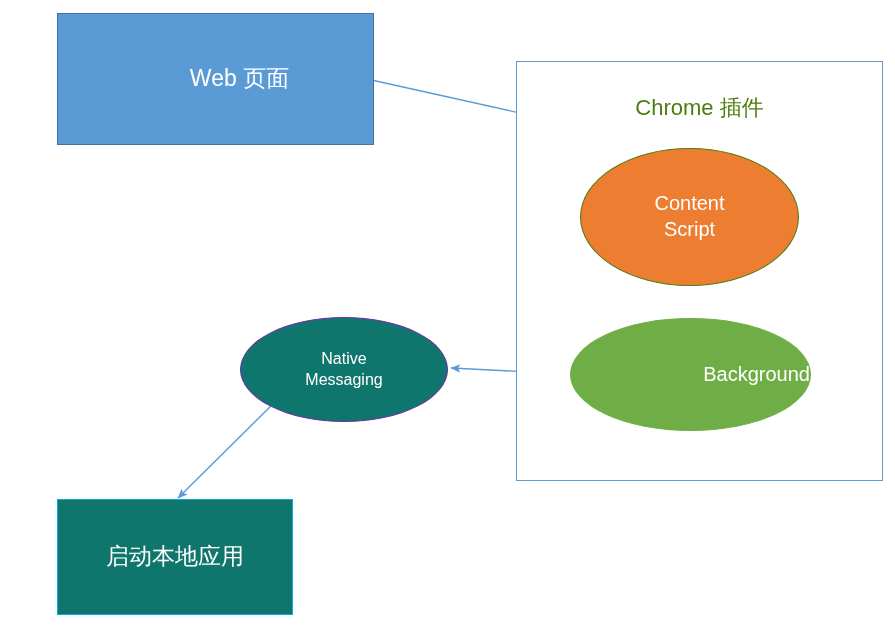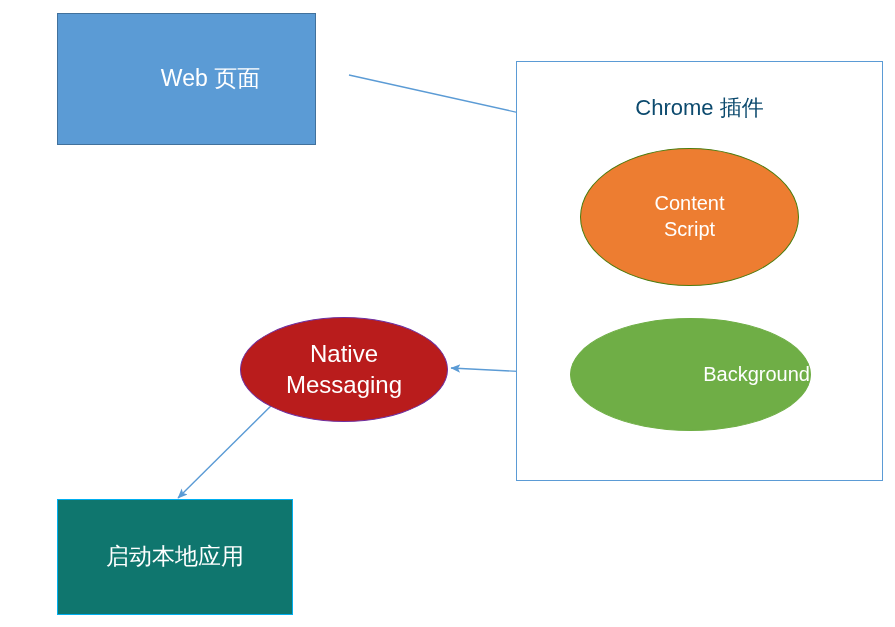--- a/index.html
+++ b/index.html
@@ -38,21 +38,21 @@
   }
   .node-label {
     display: block;
     white-space: pre-line;
   }
 
   
   #node-web-page {
     left: 57px;
     top: 13px;
-    width: 259px;
+    width: 317px;
     height: 132px;
     background: #5B9BD5;
     border: 1px solid #41719C;
     font-size: 23px;
     padding-left: 48px;
   }
 
   
   #node-local-app {
     left: 57px;
@@ -73,21 +73,21 @@
     background: #ffffff;
     border: 1px solid #5B9BD5;
     display: block;
   }
   #node-chrome-extension .container-title {
     position: absolute;
     left: 0;
     top: 32px;
     width: 100%;
     text-align: center;
-    color: #0c4a6e;
+    color: #4d7c0f;
     font-size: 22px;
   }
 
   
   #node-content-script {
     left: 580px;
     top: 148px;
     width: 219px;
     height: 138px;
     background: #ED7D31;
@@ -108,24 +108,24 @@
     font-size: 20px;
     justify-content: flex-end;
   }
 
   
   #node-native-messaging {
     left: 240px;
     top: 317px;
     width: 208px;
     height: 105px;
-    background: #b91c1c;
+    background: #0f766e;
     border: 1px solid #7030A0;
     border-radius: 50%;
-    font-size: 24px;
+    font-size: 16px;
   }
 </style>
 </head>
 <body>
 
 <div id="canvas">
 
   <svg id="edge-layer" viewBox="0 0 895 627" width="895" height="627" xmlns="http://www.w3.org/2000/svg">
     <defs>
       <marker id="arrowhead" markerWidth="8" markerHeight="8" refX="6.6" refY="3" orient="auto" markerUnits="strokeWidth">

